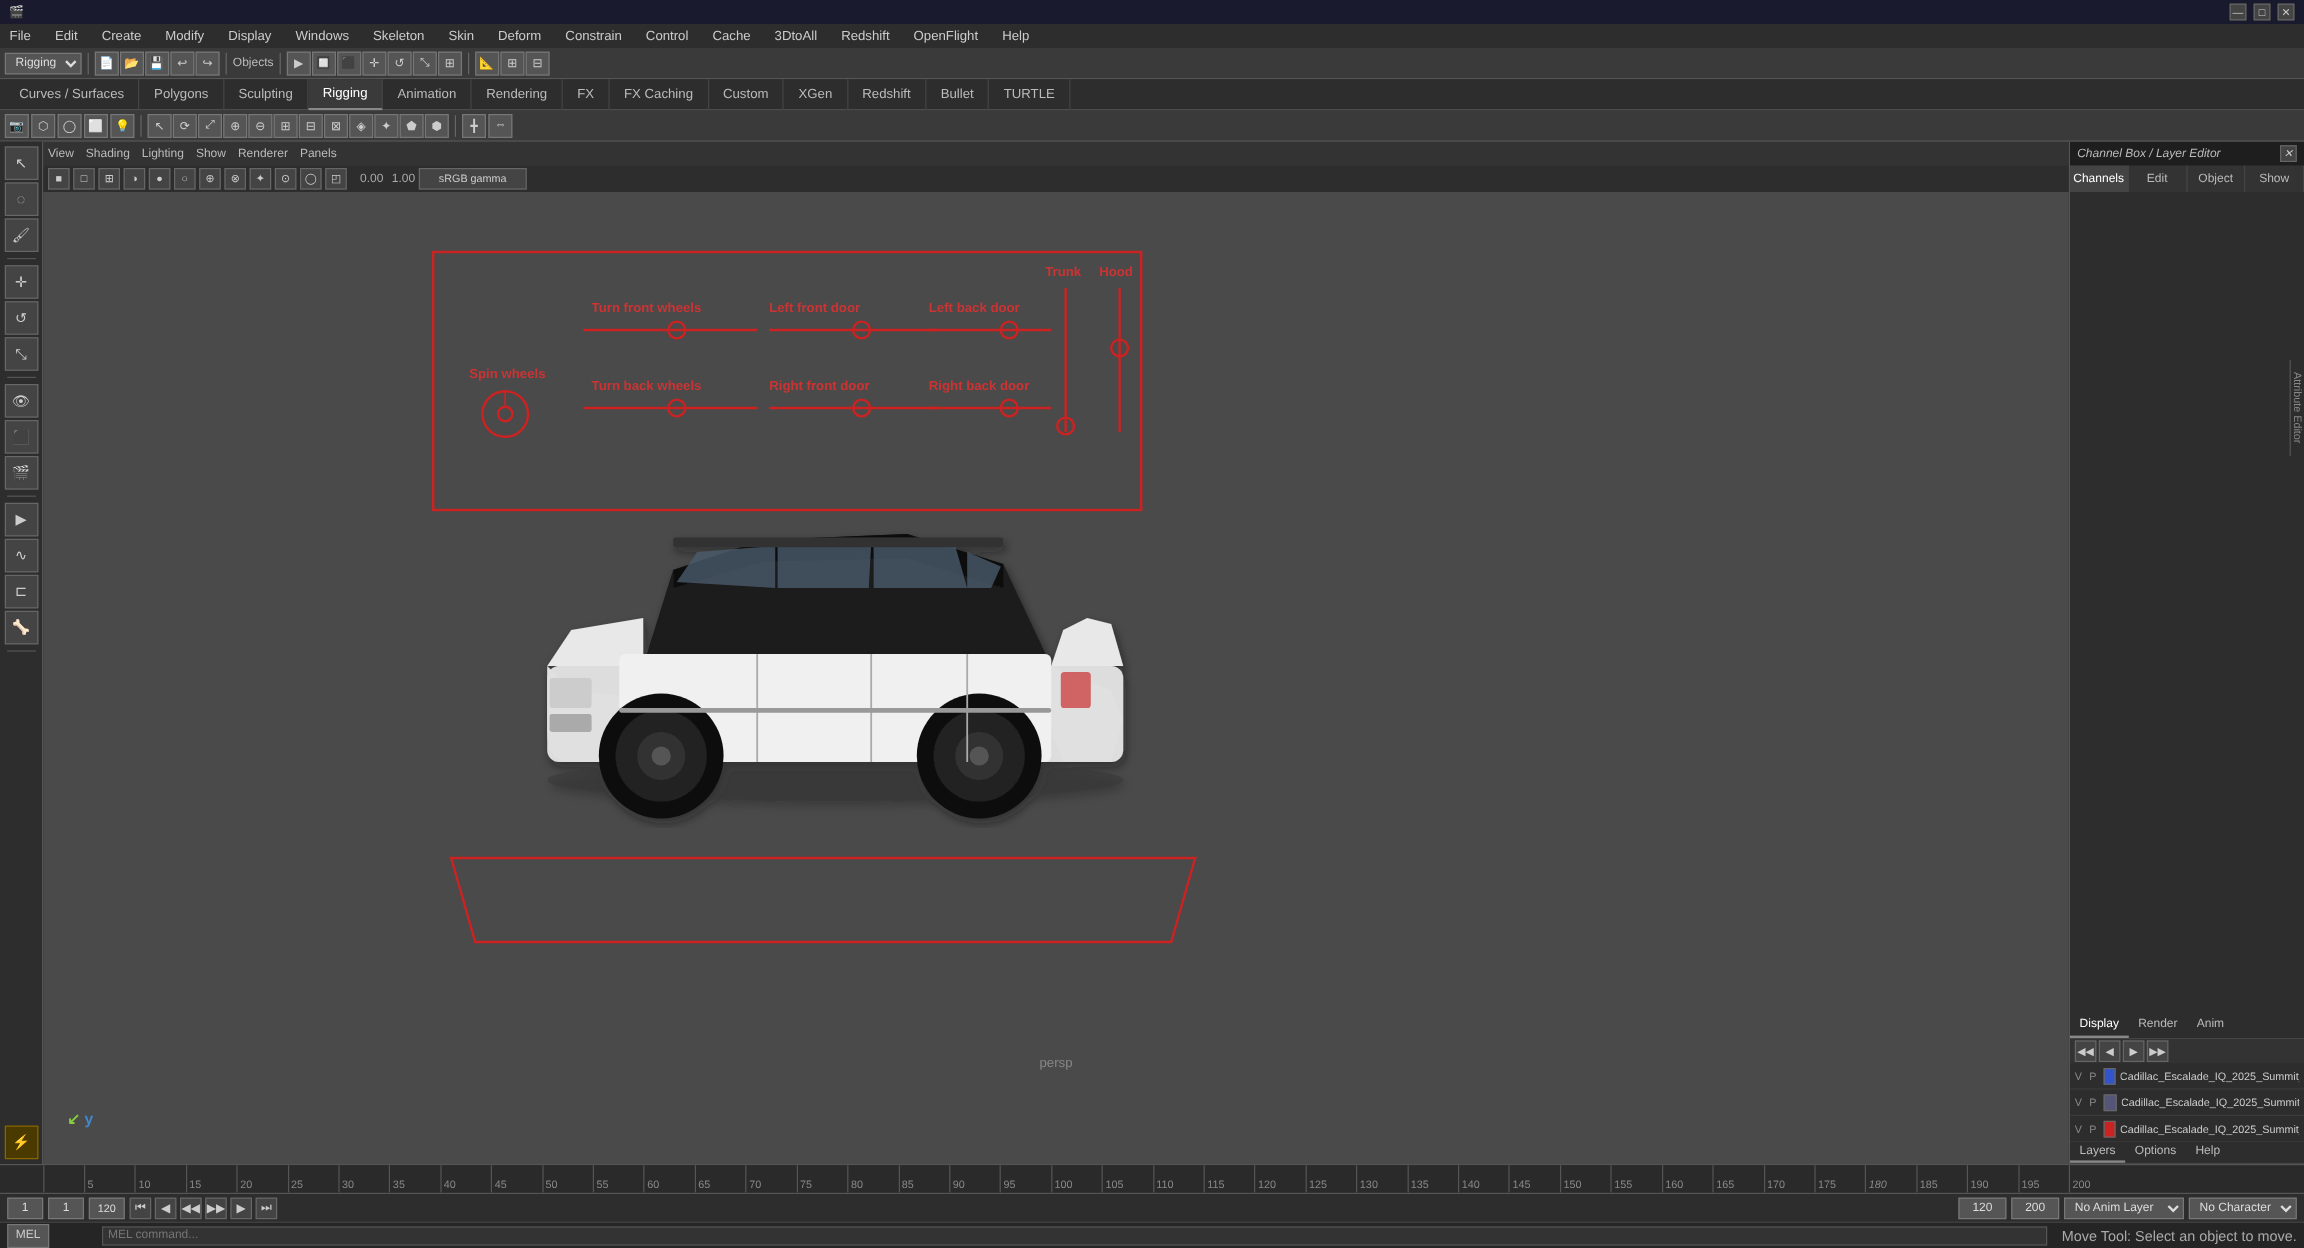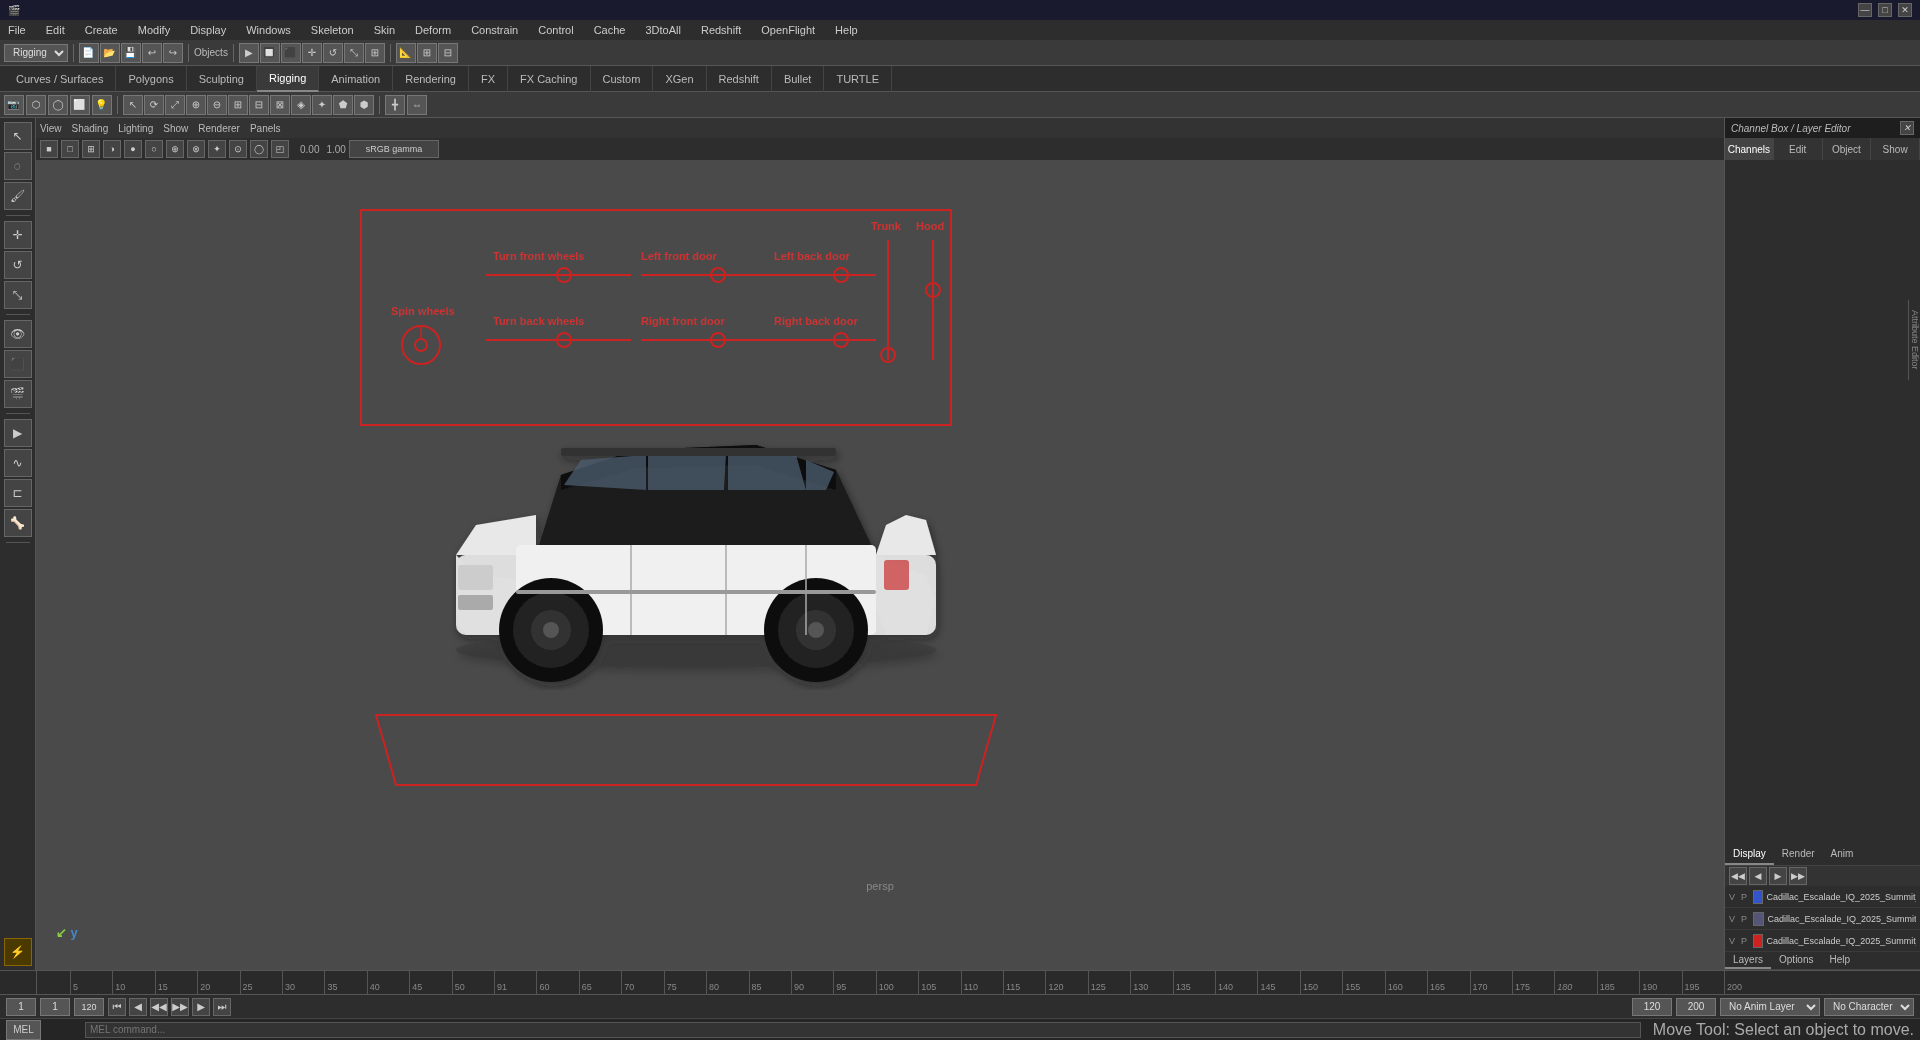--- a/index.html
+++ b/index.html
@@ -751,21 +751,21 @@
       <div class="tick-mark" style="left: 2.01005%;">5</div>
       <div class="tick-mark" style="left: 4.52261%;">10</div>
       <div class="tick-mark" style="left: 7.03518%;">15</div>
       <div class="tick-mark" style="left: 9.54774%;">20</div>
       <div class="tick-mark" style="left: 12.0603%;">25</div>
       <div class="tick-mark" style="left: 14.5729%;">30</div>
       <div class="tick-mark" style="left: 17.0854%;">35</div>
       <div class="tick-mark" style="left: 19.598%;">40</div>
       <div class="tick-mark" style="left: 22.1106%;">45</div>
       <div class="tick-mark" style="left: 24.6231%;">50</div>
-      <div class="tick-mark" style="left: 27.1357%;">91</div>
+      <div class="tick-mark" style="left: 27.1357%;">55</div>
       <div class="tick-mark" style="left: 29.6482%;">60</div>
       <div class="tick-mark" style="left: 32.1608%;">65</div>
       <div class="tick-mark" style="left: 34.6734%;">70</div>
       <div class="tick-mark" style="left: 37.1859%;">75</div>
       <div class="tick-mark" style="left: 39.6985%;">80</div>
       <div class="tick-mark" style="left: 42.2111%;">85</div>
       <div class="tick-mark" style="left: 44.7236%;">90</div>
       <div class="tick-mark" style="left: 47.2362%;">95</div>
       <div class="tick-mark" style="left: 49.7487%;">100</div>
       <div class="tick-mark" style="left: 52.2613%;">105</div>
@@ -814,14 +814,14 @@
     <option>No Anim Layer</option>
   </select>
   <select class="tb-select" style="width:90px;">
     <option>No Character Set</option>
   </select>
 </div>
 
 <div id="input-bar">
   <span class="tb-btn" style="width:35px;">MEL</span>
   <input type="text" style="flex: 1 1 0%; background: rgb(51, 51, 51); border: 1px solid rgb(85, 85, 85); color: rgb(221, 221, 221); height: 16px; font-size: 10px; padding: 0px 4px; margin-left: 40px;" placeholder="MEL command...">
-  <span style="color:#aaa;font-size:16px;margin-left:8px;">Move Tool: Select an object to move.</span>
+  <span style="color:#aaa;font-size:12px;margin-left:8px;">Move Tool: Select an object to move.</span>
 </div>
 
 </body></html>

